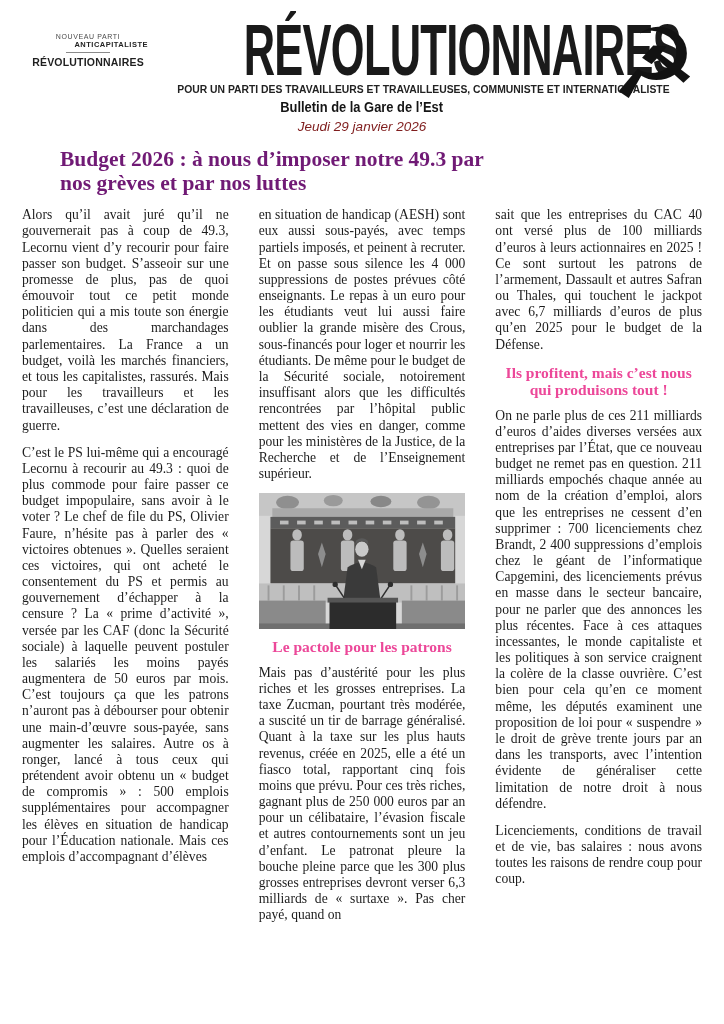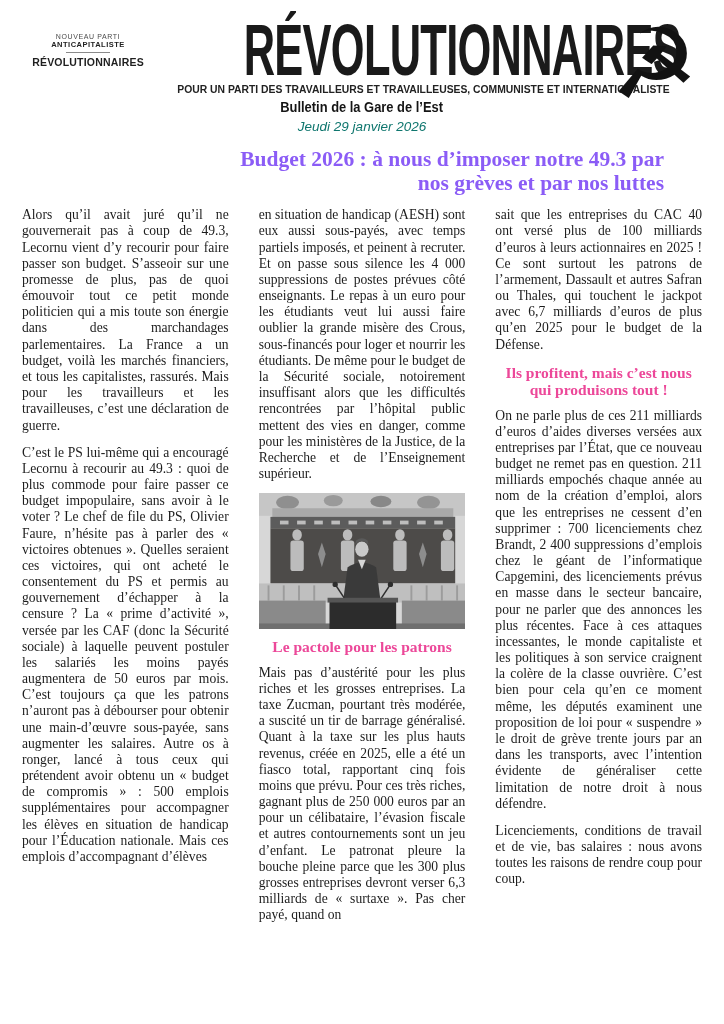--- a/index.html
+++ b/index.html
@@ -16,21 +16,21 @@
   .masthead { position: relative; height: 122px; }
 
   .npa-logo {
     position: absolute; left: 28px; top: 30px; width: 120px;
     text-align: center;
     font-family: "Liberation Sans", sans-serif;
     color: #1f1f1f;
   }
   .npa-acronym { font-size: 50px; font-weight: bold; letter-spacing: -3px; line-height: 42px; }
   .npa-sub1 { font-size: 7px; letter-spacing: .6px; color: #4a4a4a; margin-top: 3px; }
-  .npa-sub2 { font-size: 7.5px; font-weight: bold; letter-spacing: .5px; color: #222; }
+  .npa-sub2 { font-size: 7.5px; font-weight: bold; letter-spacing: .5px; color: #222; text-align: right; }
   .npa-rule { width: 44px; border-top: 1px solid #8a8a8a; margin: 3px auto 3px; }
   .npa-sub3 { font-size: 10.5px; font-weight: bold; letter-spacing: .2px; }
 
   .mast-center {
     position: absolute; left: 150px; right: 150px; top: 22px;
     text-align: center;
     font-family: "Liberation Sans", sans-serif;
   }
   .paper-title {
     display: inline-block;
@@ -49,38 +49,38 @@
   .bulletin {
     display: inline-block; margin-top: 2px;
     font-size: 15px; font-weight: bold; line-height: 16px;
     white-space: nowrap;
     transform: scaleX(0.86); transform-origin: center;
     color: #151515;
   }
   .issue-date {
     margin-top: 3px;
     font-size: 13.5px; font-style: italic; line-height: 15px;
-    color: #0f766e;
+    color: #7f1d1d;
   }
 
   .emblem {
     position: absolute; right: 22px; top: 12px;
     width: 95px; height: 105px;
     font-family: "DejaVu Sans", sans-serif;
     font-size: 98px; line-height: 105px; text-align: center;
     color: #121212;
   }
 
   
   .headline {
     margin: 26px 60px 10px;
-    text-align: right;
+    text-align: left;
     font-family: "Liberation Serif", serif;
     font-size: 21.5px; font-weight: bold; line-height: 1.1;
-    color: #8b5cf6;
+    color: #701a75;
   }
 
   
   .columns {
     display: flex; gap: 30px;
     padding: 2px 22px 0;
   }
   .column { flex: 1 1 0; min-width: 0; }
 
   p.body-text {

